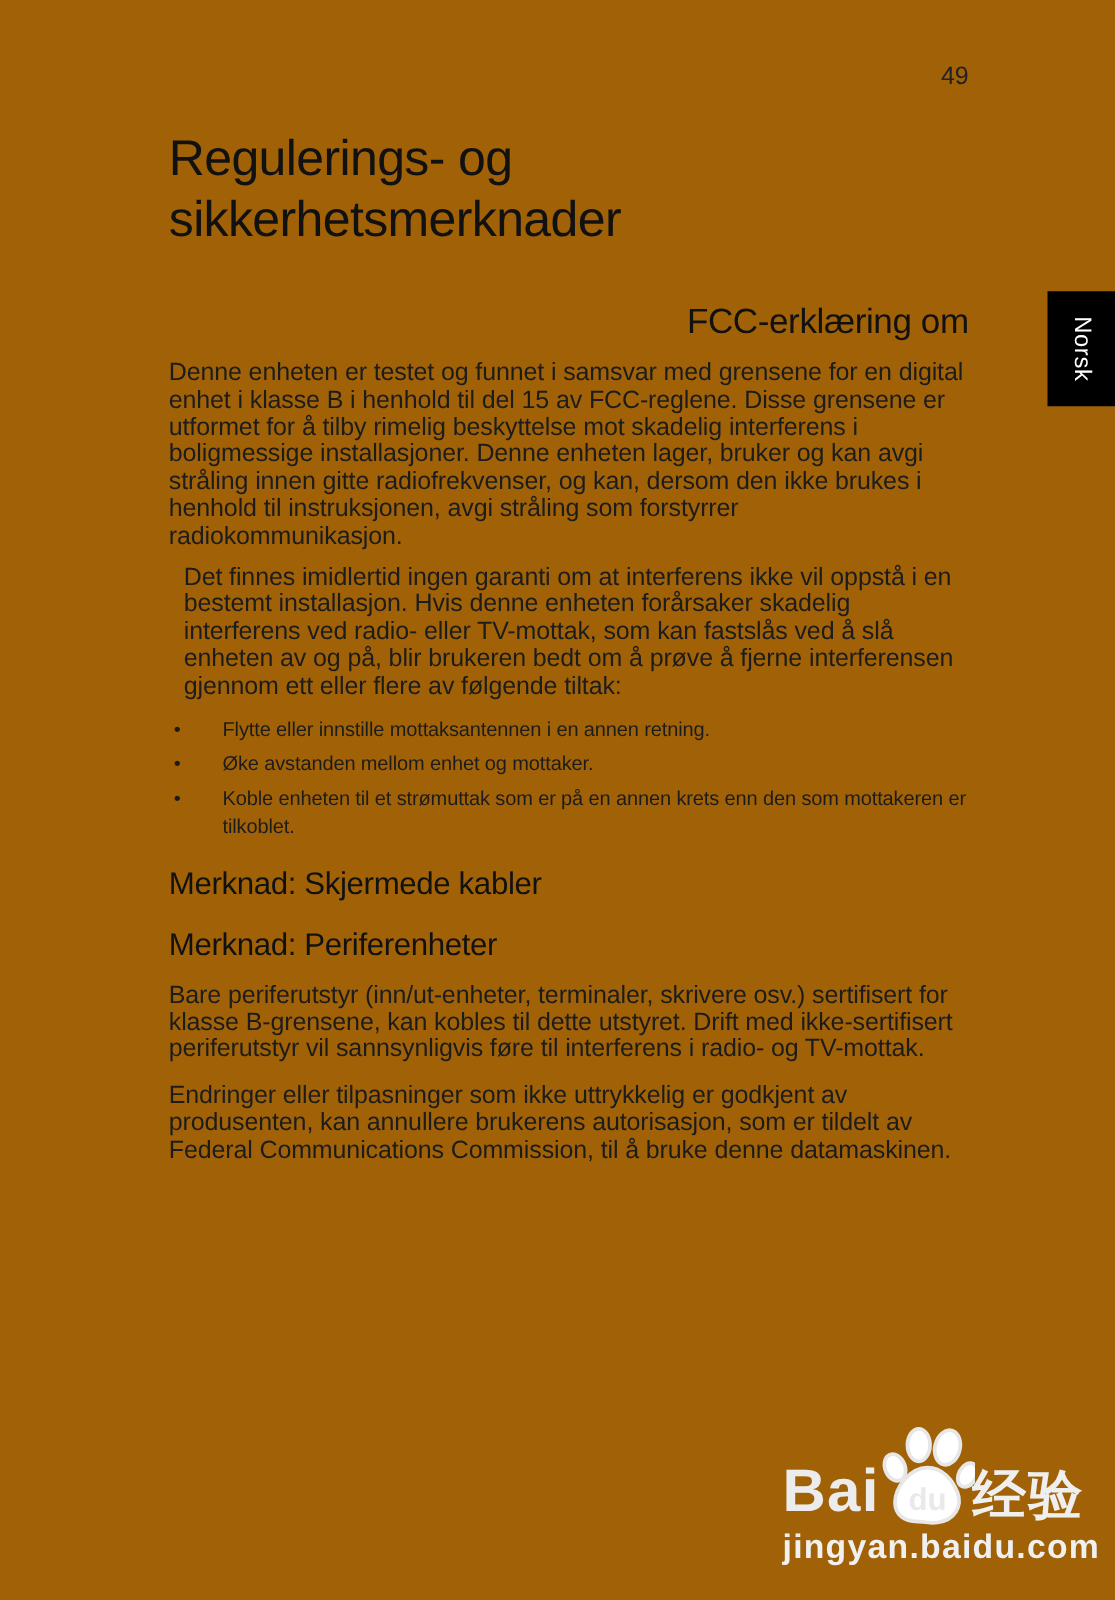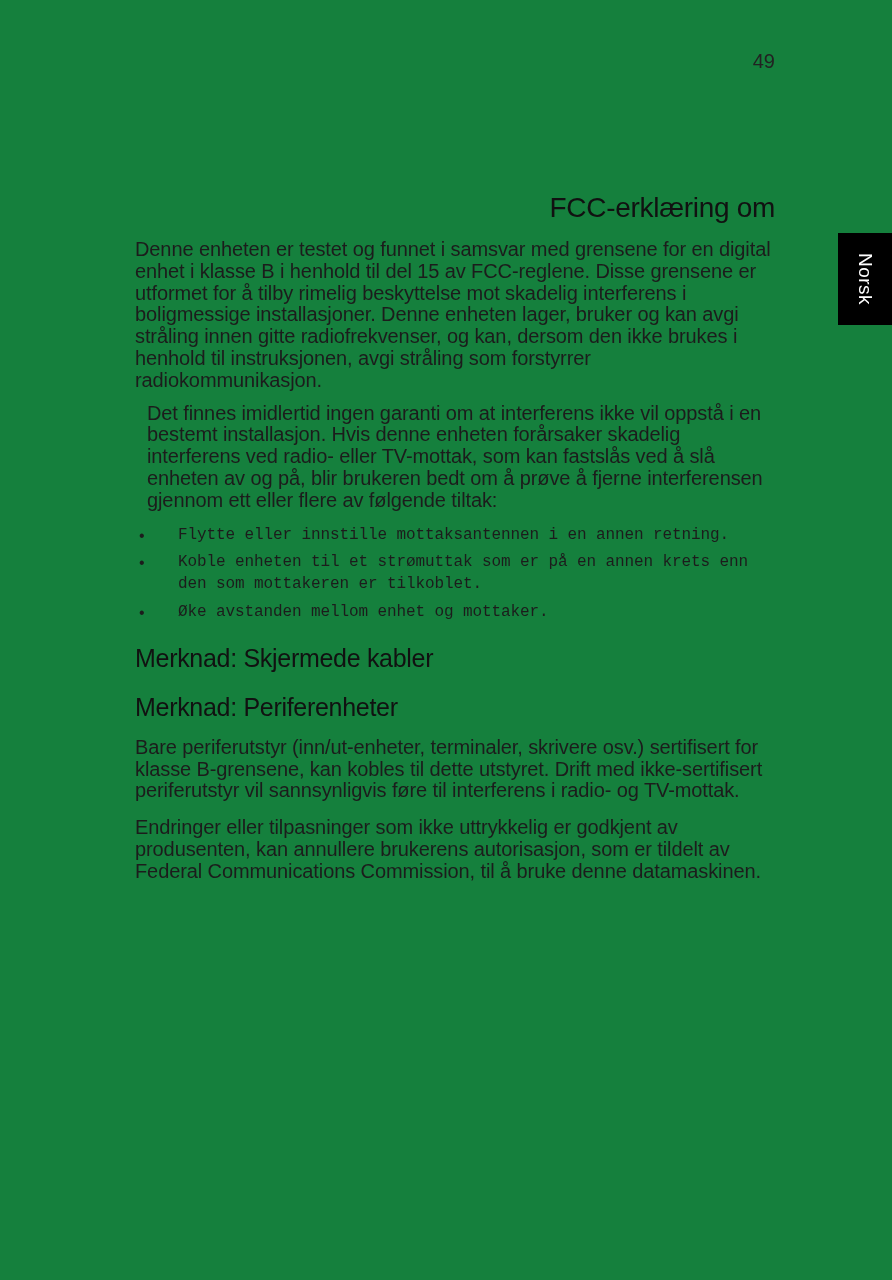--- a/index.html
+++ b/index.html
@@ -1,20 +1,20 @@
 <!DOCTYPE html>
 <html><head>
 <meta charset="utf-8">
 <style>
   html, body { margin: 0; padding: 0; background: #888; }
   .page {
     position: relative;
     width: 892px;
     height: 1280px;
-    background: #15803d;
+    background: #a16207;
     font-family: "Liberation Sans", sans-serif;
     color: #1c1c1c;
     overflow: hidden;
     box-sizing: border-box;
   }
   .content {
     position: absolute;
     left: 135px;
     top: 0;
     width: 640px;
@@ -63,21 +63,21 @@
     font-size: 16px;
     line-height: 21.8px;
     letter-spacing: -0.1px;
   }
   .bullet-dot {
     flex: 0 0 43px;
     padding-left: 4px;
     box-sizing: border-box;
   }
   .bullet-dot::before { content: "•"; }
-  .bullet-text { flex: 1; font-family: Liberation Mono, monospace; }
+  .bullet-text { flex: 1; }
   .side-tab {
     position: absolute;
     left: 838px;
     top: 233px;
     width: 54px;
     height: 92px;
     background: #000000;
     display: flex;
     align-items: center;
     justify-content: center;
@@ -126,38 +126,38 @@
 </style>
 </head>
 <body>
 
 <div class="page">
 
   <div class="content">
 
     <div class="page-number">49</div>
 
-    <h1 class="doc-title"><br></h1>
+    <h1 class="doc-title"><span>Regulerings- og</span><br><span>sikkerhetsmerknader</span></h1>
 
     <section>
       <h2 class="sec-heading-lg">FCC-erklæring om</h2>
       <p class="body-text">Denne enheten er testet og funnet i samsvar med grensene for en digital enhet i klasse B i henhold til del 15 av FCC-reglene. Disse grensene er utformet for å tilby rimelig beskyttelse mot skadelig interferens i boligmessige installasjoner. Denne enheten lager, bruker og kan avgi stråling innen gitte radiofrekvenser, og kan, dersom den ikke brukes i henhold til instruksjonen, avgi stråling som forstyrrer radiokommunikasjon.</p>
       <p class="body-text">Det finnes imidlertid ingen garanti om at interferens ikke vil oppstå i en bestemt installasjon. Hvis denne enheten forårsaker skadelig interferens ved radio- eller TV-mottak, som kan fastslås ved å slå enheten av og på, blir brukeren bedt om å prøve å fjerne interferensen gjennom ett eller flere av følgende tiltak:</p>
       <div class="bullet-list">
         <div class="bullet-item">
           <span class="bullet-dot"></span>
           <span class="bullet-text">Flytte eller innstille mottaksantennen i en annen retning.</span>
         </div>
         <div class="bullet-item">
           <span class="bullet-dot"></span>
-          <span class="bullet-text">Koble enheten til et strømuttak som er på en annen krets enn den som mottakeren er tilkoblet.</span>
+          <span class="bullet-text">Øke avstanden mellom enhet og mottaker.</span>
         </div>
         <div class="bullet-item">
           <span class="bullet-dot"></span>
-          <span class="bullet-text">Øke avstanden mellom enhet og mottaker.</span>
+          <span class="bullet-text">Koble enheten til et strømuttak som er på en annen krets enn den som mottakeren er tilkoblet.</span>
         </div>
       </div>
     </section>
 
     <section>
       <h2 class="sec-heading">Merknad: Skjermede kabler</h2>
     </section>
 
     <section>
       <h2 class="sec-heading">Merknad: Periferenheter</h2>
@@ -167,14 +167,31 @@
     <section>
       <p class="body-text">Endringer eller tilpasninger som ikke uttrykkelig er godkjent av produsenten, kan annullere brukerens autorisasjon, som er tildelt av Federal Communications Commission, til å bruke denne datamaskinen.</p>
     </section>
 
   </div>
 
   <div class="side-tab">
     <span class="side-tab-label">Norsk</span>
   </div>
 
+  <div class="watermark">
+    <div class="wm-brand-row">
+      <span class="wm-bai">Bai</span>
+      <svg class="wm-paw" width="78" height="82" viewBox="0 0 78 82">
+        <g fill="#ffffff" stroke="#e7e7e7" stroke-width="3">
+          <ellipse cx="14" cy="34" rx="8" ry="11" transform="rotate(-22 14 34)"></ellipse>
+          <ellipse cx="33" cy="16" rx="9" ry="13"></ellipse>
+          <ellipse cx="56" cy="18" rx="10" ry="14" transform="rotate(14 56 18)"></ellipse>
+          <ellipse cx="72" cy="40" rx="7" ry="10" transform="rotate(28 72 40)"></ellipse>
+          <path d="M 40 34 C 52 34 60 44 64 54 C 68 65 62 76 48 78 C 40 79 36 77 30 77 C 22 77 14 72 14 62 C 14 50 26 34 40 34 Z"></path>
+        </g>
+        <text x="40" y="68" text-anchor="middle" font-size="25" font-weight="bold" fill="#e9e9e9" font-family="Liberation Sans, sans-serif">du</text>
+      </svg>
+      <span class="wm-cn">经验</span>
+    </div>
+    <div class="wm-url">jingyan.baidu.com</div>
+  </div>
 
 </div>
 
 </body></html>

